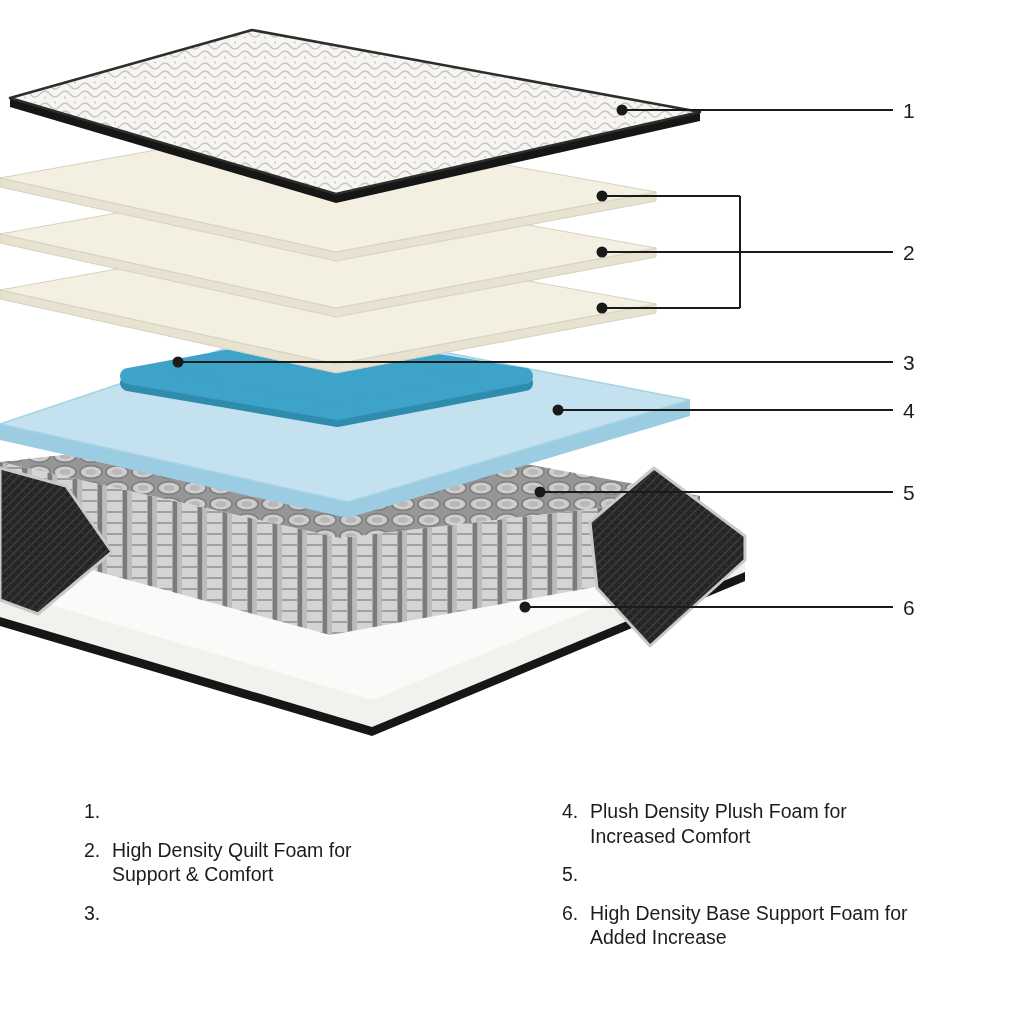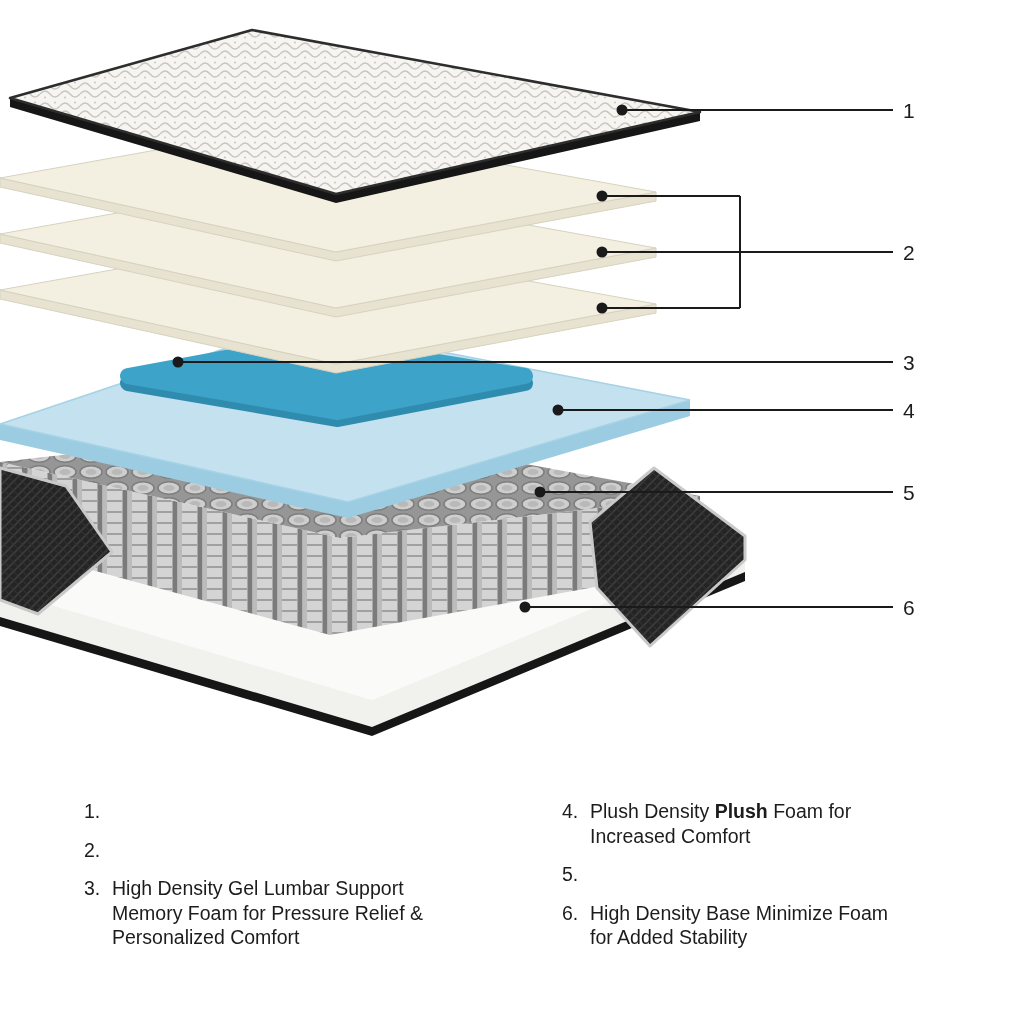--- a/index.html
+++ b/index.html
@@ -36,21 +36,21 @@
 
   
   .legend{position:absolute;display:flex;flex-direction:column;gap:14px;
           font-size:19.5px;line-height:1.26;color:var(--text,#1C1C1C);}
   .legend-left{left:84px;top:799px;width:352px;}
   .legend-right{left:562px;top:799px;width:376px;}
   .legend-item{display:flex;}
   .li-num{flex:0 0 28px;}
   .legend-left  .li-text{max-width:312px;}
   .legend-right .li-text{max-width:322px;}
-  .b{font-weight:700;}
+  .b{font-weight:400;}
 </style>
 </head>
 <body>
 
 <div class="stage">
 
   <svg class="diagram" width="1024" height="780" viewBox="0 0 1024 780">
     <defs>
       <pattern id="knit" width="20" height="20" patternUnits="userSpaceOnUse">
         <rect width="20" height="20" class="p-cover-bg"></rect>
@@ -157,34 +157,34 @@
       <text x="903" y="615">6</text>
     </g>
   </svg>
 
   <div class="legend legend-left">
     <div class="legend-item">
       <span class="li-num">1.</span>
     </div>
     <div class="legend-item">
       <span class="li-num">2.</span>
+      <span class="li-text"><span>High Density Quilt Foam for Support &amp; Comfort</span><span class="b"></span><span></span></span>
     </div>
     <div class="legend-item">
       <span class="li-num">3.</span>
-      <span class="li-text"><span>High Density Gel Lumbar Support Memory Foam for Pressure Relief &amp; Personalized Comfort</span><span class="b"></span><span></span></span>
     </div>
   </div>
 
   <div class="legend legend-right">
     <div class="legend-item">
       <span class="li-num">4.</span>
       <span class="li-text"><span>Plush Density </span><span class="b">Plush</span><span> Foam for Increased Comfort</span></span>
     </div>
     <div class="legend-item">
       <span class="li-num">5.</span>
     </div>
     <div class="legend-item">
       <span class="li-num">6.</span>
-      <span class="li-text"><span>High Density Base Minimize Foam for Added Stability</span><span class="b"></span><span></span></span>
+      <span class="li-text"><span>High Density Base Support Foam for Added Increase</span><span class="b"></span><span></span></span>
     </div>
   </div>
 
 </div>
 
 </body></html>

